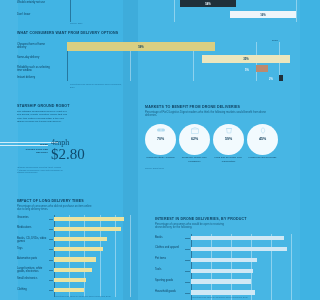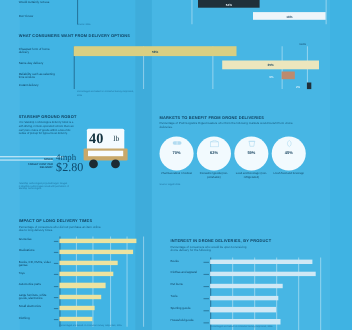--- a/index.html
+++ b/index.html
@@ -184,38 +184,29 @@
 
     <div class="src" style="position:absolute; left:70px; top:52px; width:55px;">Percentages are based on consumer survey responses, 2016</div>
   </div>
 
   <div class="sec" style="left:0; top:103px; width:138px; height:86px;">
 
     <div class="sec-title" style="position:absolute; left:17px; top:1px;">Starship ground robot</div>
 
     <div class="robot-copy" style="position:absolute; left:17px; top:6.5px;">The Starship Technologies delivery robot is a self-driving, remote-operated vehicle that can carry two crates of goods within a two-mile radius of pickup for typical local delivery.</div>
 
-    <div class="robot" style="left:72px; top:6px; width:56px; height:52px;">
-      <div class="robot-lid" style="left:7px;  top:8px;  width:34px; height:20px;"></div>
-      <div class="robot-body" style="left:4px;  top:26px; width:40px; height:11px;"></div>
-      <div class="robot-inner" style="left:8px; top:28px; width:32px; height:5px;"></div>
-      <div class="wheel" style="left:9px;  top:36px; width:8px; height:8px;"></div>
-      <div class="wheel" style="left:29px; top:36px; width:8px; height:8px;"></div>
-      <div class="weight" style="left:9px; top:10px; font-size:13px; font-weight:bold;">40</div>
-      <div class="weight" style="left:31px; top:14px; font-size:7px;">lb</div>
-    </div>
 
     <div class="rule" style="position:absolute; left:0px; top:39px; width:58px;"></div>
     <div class="rule" style="position:absolute; left:0px; top:42px; width:48px;"></div>
 
     <div style="position:absolute; left:20px; top:40.5px; width:28px;" class="spec-lab">Speed</div>
     <div class="spec-val" style="position:absolute; left:51px; top:36px; font-size:8px;">4mph</div>
 
     <div style="position:absolute; left:14px; top:46px; width:34px;" class="spec-lab">Target cost per delivery</div>
-    <div class="spec-val" style="position:absolute; left:51px; top:44px; font-size:11px;">$2.80</div>
+    <div class="spec-val" style="position:absolute; left:51px; top:44px; font-size:15px;">$2.80</div>
 
     <div class="src" style="position:absolute; left:17px; top:63px; width:46px;">*Starship Technologies projected target. Images © Starship Technologies. Used with permission of Starship Technologies.</div>
   </div>
 
   <div class="sec" style="left:145px; top:105px; width:155px; height:84px;">
 
     <div class="sec-title">Markets to benefit from drone deliveries</div>
     <div class="sec-sub" style="width:122px;">Percentage of PwC/Logistics Digest readers who think the following markets would benefit from drone deliveries.</div>
 
     <div class="circles" style="margin-top:6px;">

